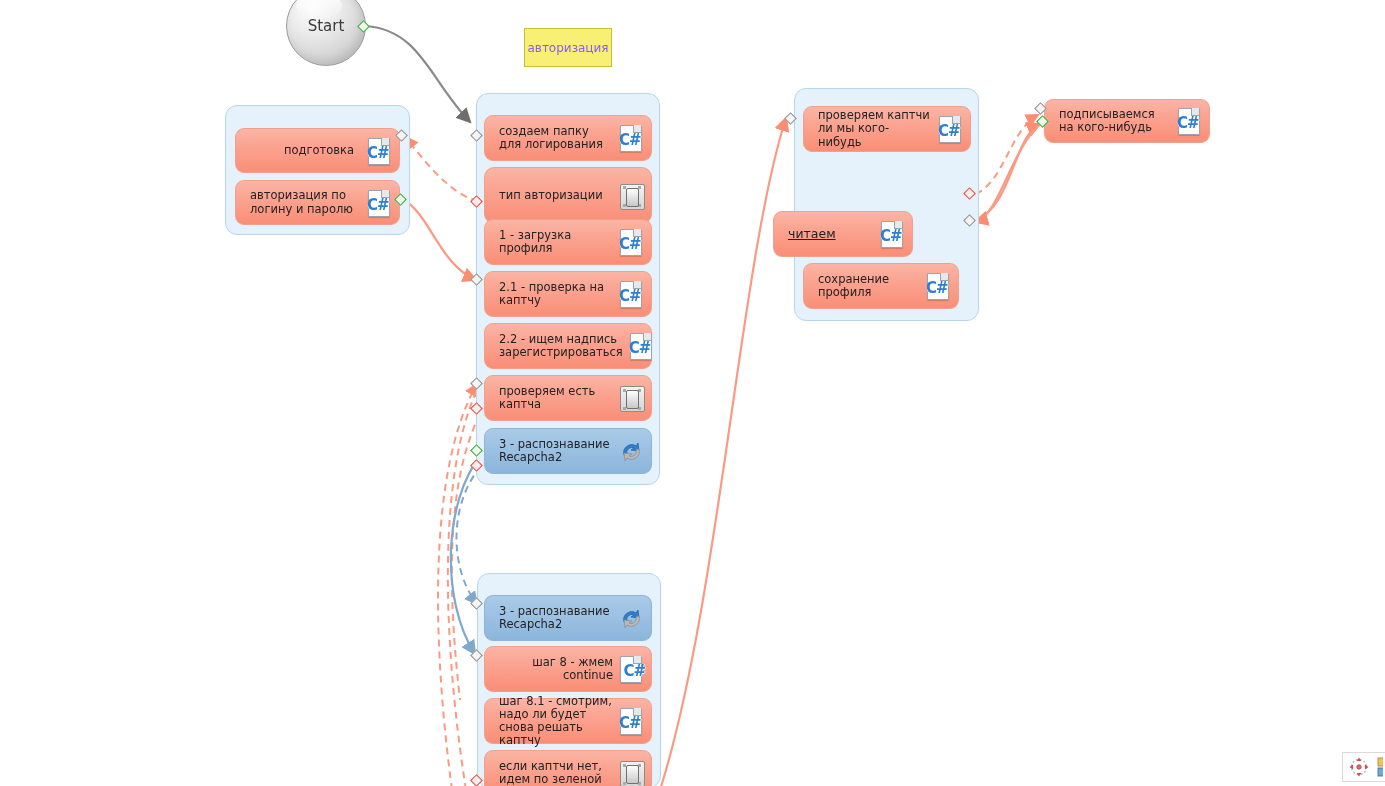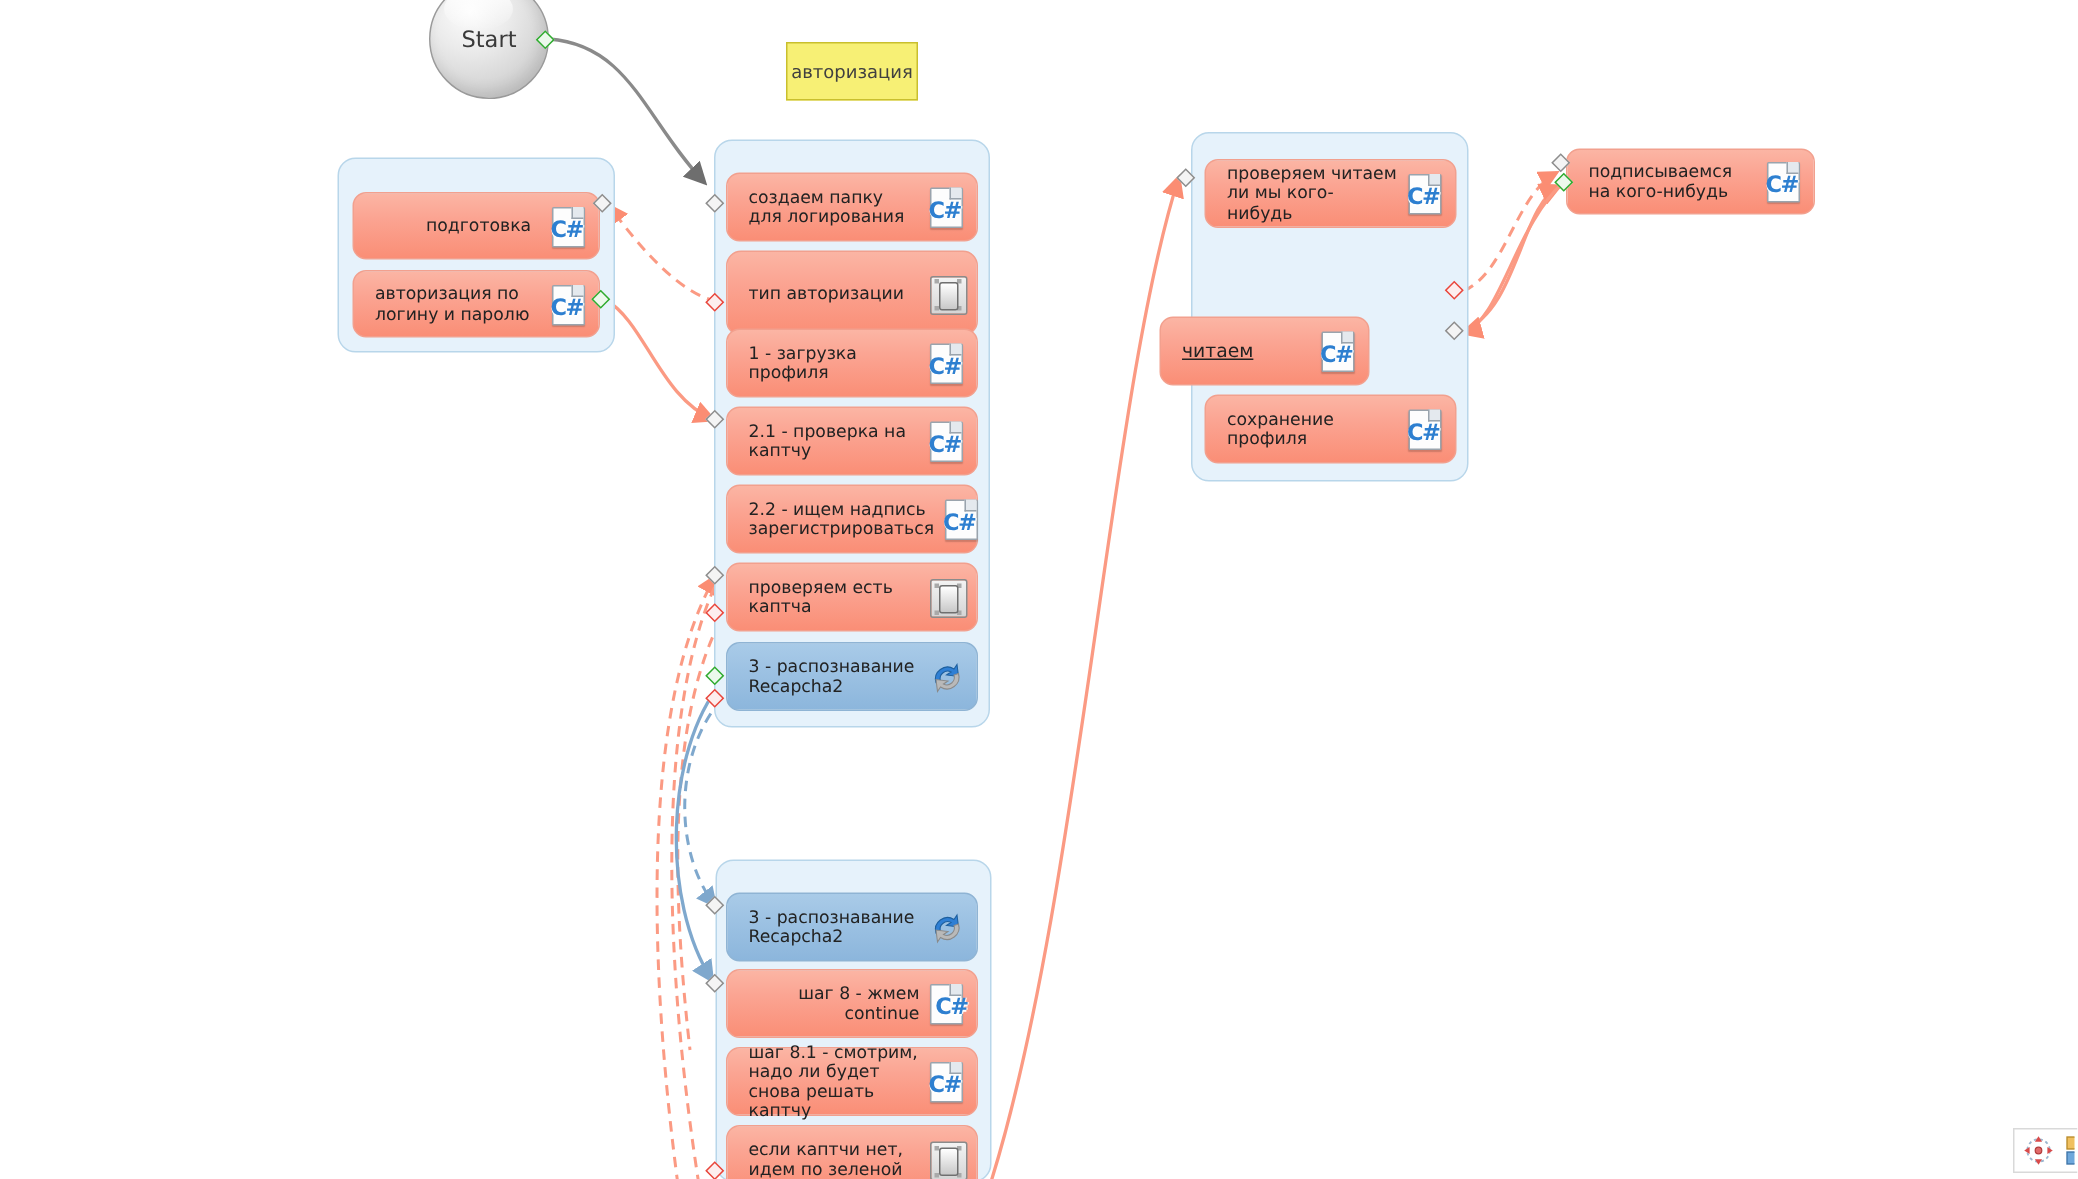--- a/index.html
+++ b/index.html
@@ -98,21 +98,21 @@
   .start .gloss{
     position:absolute;left:12%;top:6%;width:58%;height:36%;border-radius:50%;
     background:linear-gradient(to bottom,rgba(255,255,255,.92),rgba(255,255,255,0));
     pointer-events:none;
   }
 
   
   .sticky{
     position:absolute;background:#f7f075;border:1px solid #c9bf2e;
     display:flex;align-items:center;justify-content:center;
-    font-size:12px;color:#404040;
+    font-size:12px;color:#8b5cf6;
   }
 
   
   .port{position:absolute;width:9px;height:9px;transform:rotate(45deg);
         box-sizing:border-box;}
   .port.white{background:#f4f4f4;border:1px solid #8d8d8d;}
   .port.green{background:#ecf9ec;border:1.4px solid #2faa2f;}
   .port.red  {background:#fdeeee;border:1.4px solid #e8463c;}
 
   
@@ -289,36 +289,36 @@
     <span class="ico ico-sw">
         <i class="plate"></i>
         <i class="rocker"></i>
       </span>
   </div>
   <div class="port white" style="left:472px;top:599px;"></div>
   <div class="port white" style="left:472px;top:651px;"></div>
   <div class="port red" style="left:472px;top:776px;"></div>
 
   <div class="node red" style="left:803px;top:106px;width:168px;height:46px;">
-    <span class="lbl">проверяем читаем ли мы кого-нибудь</span>
+    <span class="lbl">проверяем каптчи ли мы кого-нибудь</span>
     <span class="ico ico-cs">
         <i class="page"></i>
         <i class="fold"></i>
         <b class="cs">C#</b>
       </span>
   </div>
   <div class="node red" style="left:773px;top:211px;width:140px;height:46px;text-decoration:underline;">
     <span class="lbl" style="font-size:12.5px;">читаем</span>
     <span class="ico ico-cs">
         <i class="page"></i>
         <i class="fold"></i>
         <b class="cs">C#</b>
       </span>
   </div>
-  <div class="node red" style="left:803px;top:263px;width:168px;height:46px;">
+  <div class="node red" style="left:803px;top:263px;width:156px;height:46px;">
     <span class="lbl"> сохранение профиля</span>
     <span class="ico ico-cs">
         <i class="page"></i>
         <i class="fold"></i>
         <b class="cs">C#</b>
       </span>
   </div>
   <div class="port white" style="left:786px;top:114px;"></div>
   <div class="port red" style="left:965px;top:189px;"></div>
   <div class="port white" style="left:965px;top:216px;"></div>

